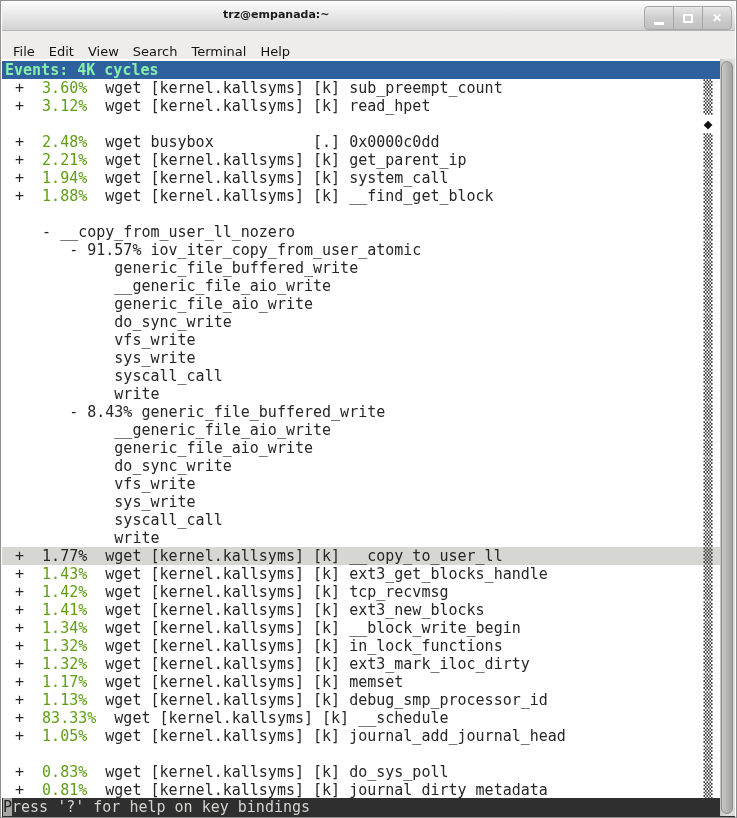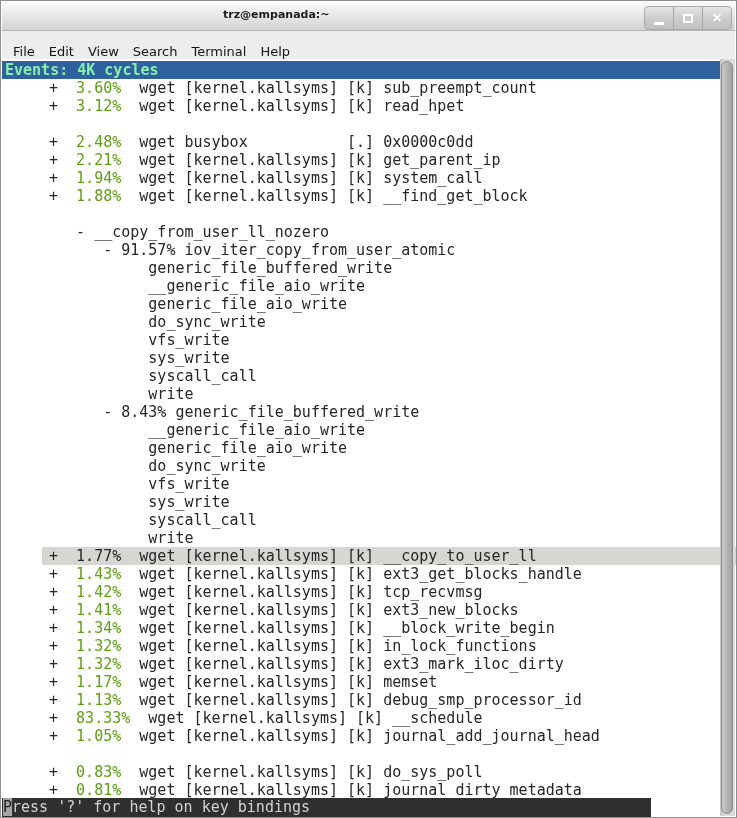--- a/index.html
+++ b/index.html
@@ -48,33 +48,33 @@
   .terminal {
     position:absolute; top:58px; left:1px; width:720px;
     background:#fff; padding-top:2px;
     font-family:"DejaVu Sans Mono", monospace;
     font-size:15px; line-height:18px; color:var(--text);
   }
   .hdr-row {
     height:18px; background:var(--header_blue); color:#86efac;
     font-weight:bold; white-space:pre; padding-left:3px;
   }
-  .term-row { position:relative; height:18px; white-space:pre; padding-left:7px;margin-left:40px; }
+  .term-row { position:relative; height:18px; white-space:pre; padding-left:13px; }
   .term-row.selected { background:var(--selected_bg); width:718px; }
   .pct { color:var(--green); }
   .term-row.selected .pct { color:inherit; }
   .scroll-ind {
     position:absolute; left:700px; top:0; width:12px;
     color:#3d3d3d; text-align:center;
   }
   .scroll-ind.thumb { color:#101010; }
 
   
   .statusbar {
-    position:absolute; top:797px; left:1px; width:649px; height:20px;
+    position:absolute; top:797px; left:1px; width:733px; height:20px;
     background:var(--status_bg); color:var(--status_fg);
     font-family:"DejaVu Sans Mono", monospace; font-size:15px; line-height:19px;
     white-space:pre; padding-left:1px;
   }
   .cursor { background:var(--cursor_bg); color:#222; }
 
   
   .gtk-scrollbar {
     position:absolute; top:58px; right:1px; bottom:1px; width:15px;
     background:linear-gradient(to right,#c6c6c4,#dcdcda 40%,#dcdcda);

